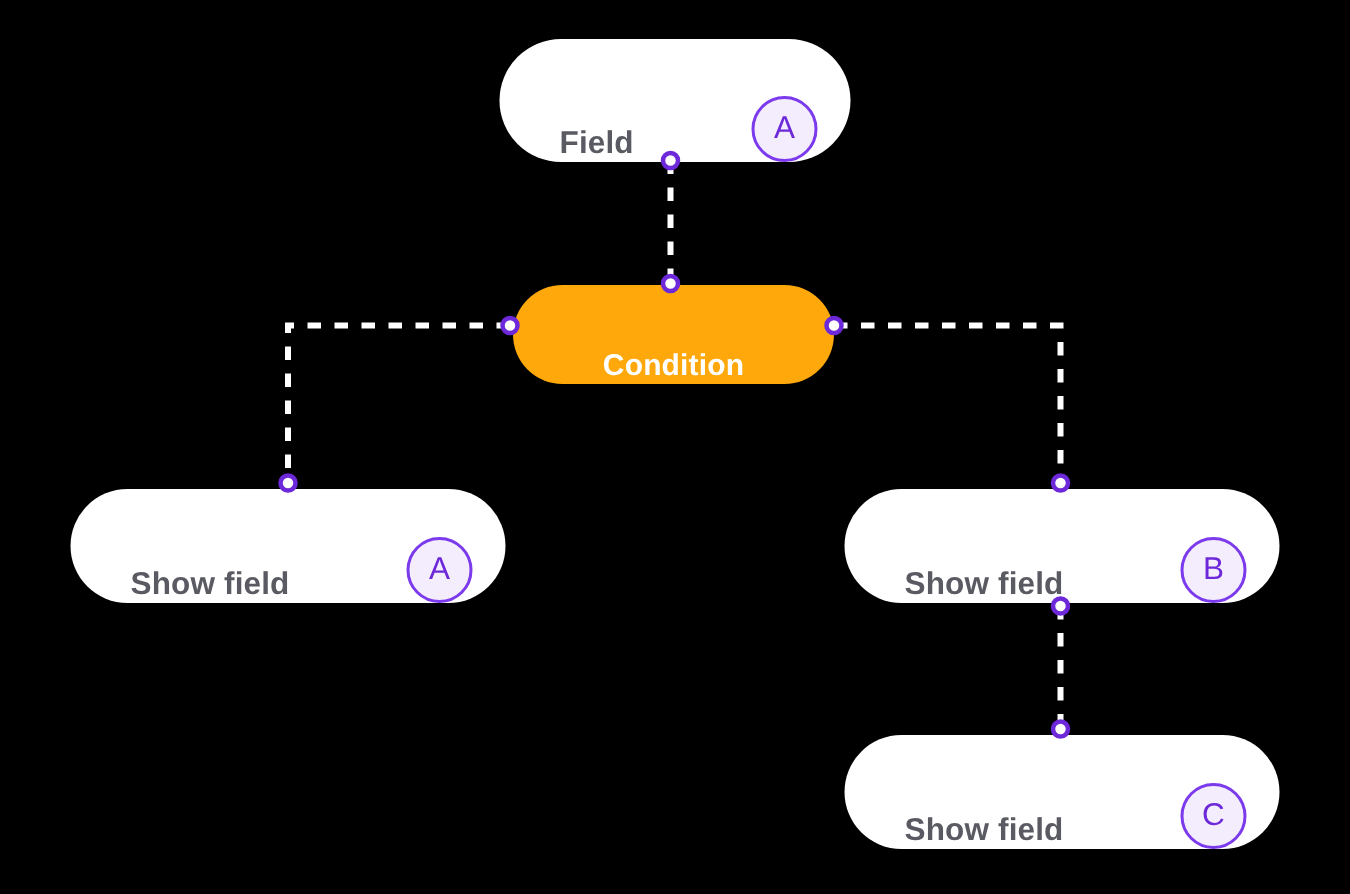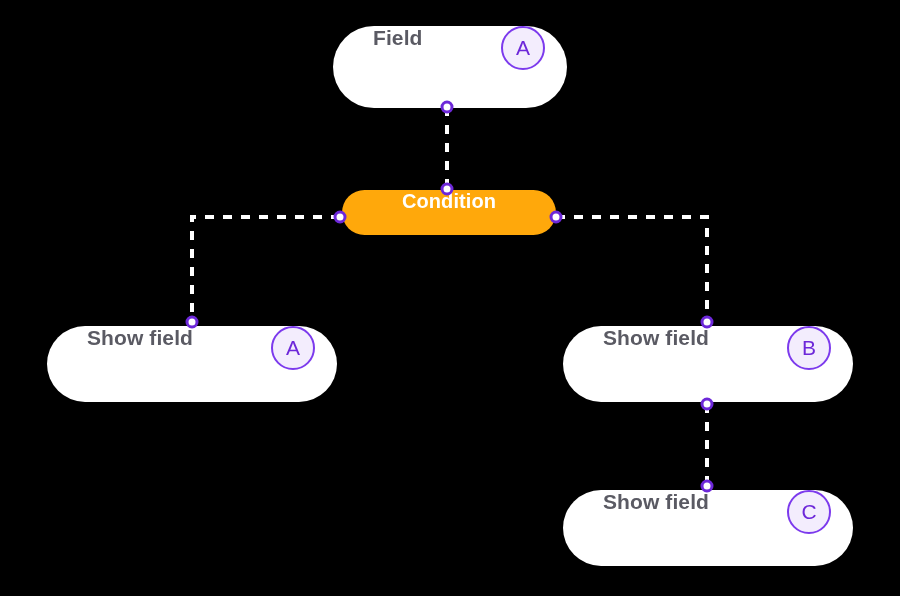--- a/index.html
+++ b/index.html
@@ -22,21 +22,21 @@
     left: 0;
     top: 0;
     width: 900px;
     height: 596px;
     pointer-events: none;
   }
   .node {
     position: absolute;
     box-sizing: border-box;
     display: flex;
-    align-items: flex-start;
+    align-items: flex-end;
     justify-content: space-between;
     border-radius: 999px;
     padding: 0 22px 0 40px;
   }
   .node.white {
     background: #ffffff;
   }
   .node-label {
     font-size: 21px;
     font-weight: bold;
@@ -93,21 +93,21 @@
       <path d="M340,217 L192,217 L192,322" fill="none" stroke="#ffffff" stroke-width="4" stroke-dasharray="9 9" stroke-linecap="butt"></path>
       <path d="M556,217 L707,217 L707,322" fill="none" stroke="#ffffff" stroke-width="4" stroke-dasharray="9 9" stroke-linecap="butt"></path>
       <path d="M707,404 L707,486" fill="none" stroke="#ffffff" stroke-width="4" stroke-dasharray="9 9" stroke-linecap="butt"></path>
     </svg>
 
   <div id="node-layer">
       <div class="node white" style="left: 333px; top: 26px; width: 234px; height: 82px; background: rgb(255, 255, 255);">
         <span class="node-label" style="color: rgb(90, 90, 99);">Field</span>
         <span class="badge" style="background: rgb(243, 237, 253); border-color: rgb(124, 58, 237); color: rgb(109, 40, 217);">A</span>
       </div>
-      <div class="node accent" style="left: 342px; top: 190px; width: 214px; height: 45px; background: rgb(255, 168, 11);">
+      <div class="node accent" style="left: 342px; top: 190px; width: 214px; height: 66px; background: rgb(255, 168, 11);">
         <span class="node-label" style="color: rgb(255, 255, 255);">Condition</span>
       </div>
       <div class="node white" style="left: 47px; top: 326px; width: 290px; height: 76px; background: rgb(255, 255, 255);">
         <span class="node-label" style="color: rgb(90, 90, 99);">Show field</span>
         <span class="badge" style="background: rgb(243, 237, 253); border-color: rgb(124, 58, 237); color: rgb(109, 40, 217);">A</span>
       </div>
       <div class="node white" style="left: 563px; top: 326px; width: 290px; height: 76px; background: rgb(255, 255, 255);">
         <span class="node-label" style="color: rgb(90, 90, 99);">Show field</span>
         <span class="badge" style="background: rgb(243, 237, 253); border-color: rgb(124, 58, 237); color: rgb(109, 40, 217);">B</span>
       </div>

